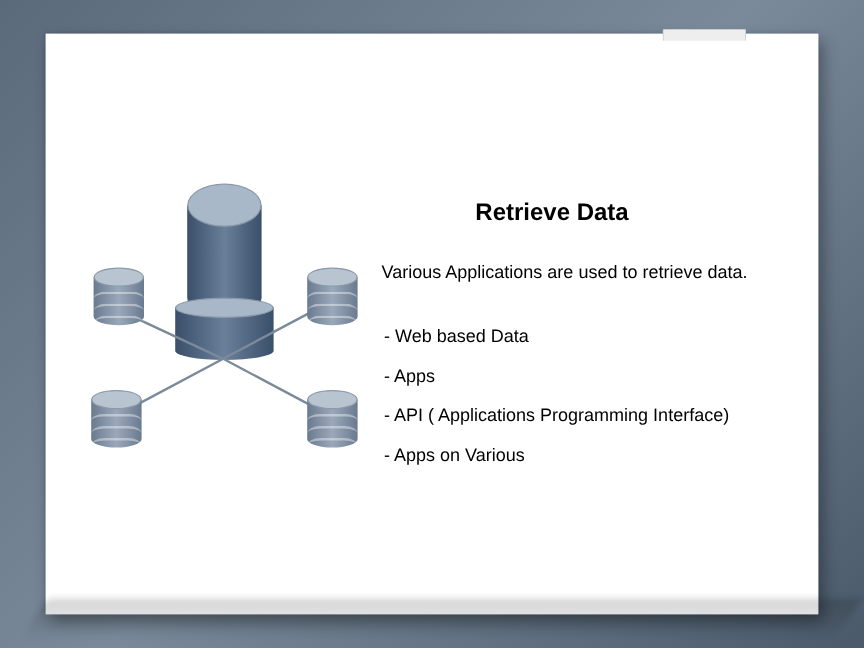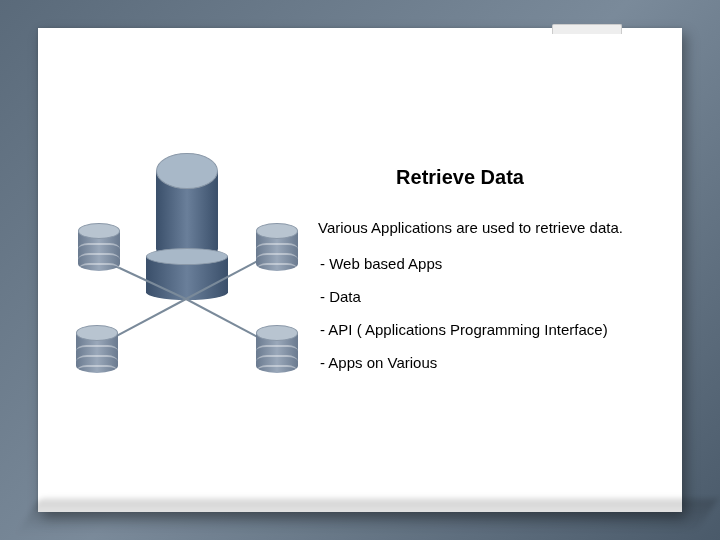--- a/index.html
+++ b/index.html
@@ -55,21 +55,21 @@
     font-weight: bold;
     color: #000;
     text-align: center;
     margin-bottom: 24px;
     padding-right: 60px;
   }
   .intro {
     font-size: 15px;
     color: #000;
     line-height: 2.0;
-    margin-bottom: 4px;
+    margin-bottom: 21px;
   }
   .bullets {
     list-style: none;
   }
   .bullets li {
     font-size: 15px;
     color: #000;
     line-height: 2.2;
     padding-left: 2px;
   }
@@ -179,21 +179,21 @@
         <div class="ring r1"></div>
           <div class="ring r2"></div>
           <div class="ring r3"></div>
       </div>
     </div>
 
     <div class="text-area">
       <h2 class="title">Retrieve Data</h2>
       <p class="intro">Various Applications are used to retrieve data.</p>
       <ul class="bullets">
-        <li>Web based Apps</li>
-        <li>Data</li>
+        <li>Web based Data</li>
+        <li>Apps</li>
         <li>API ( Applications Programming Interface)</li>
         <li>Apps on Various</li>
       </ul>
     </div>
 
   </div>
 </div>
 
 </body></html>

